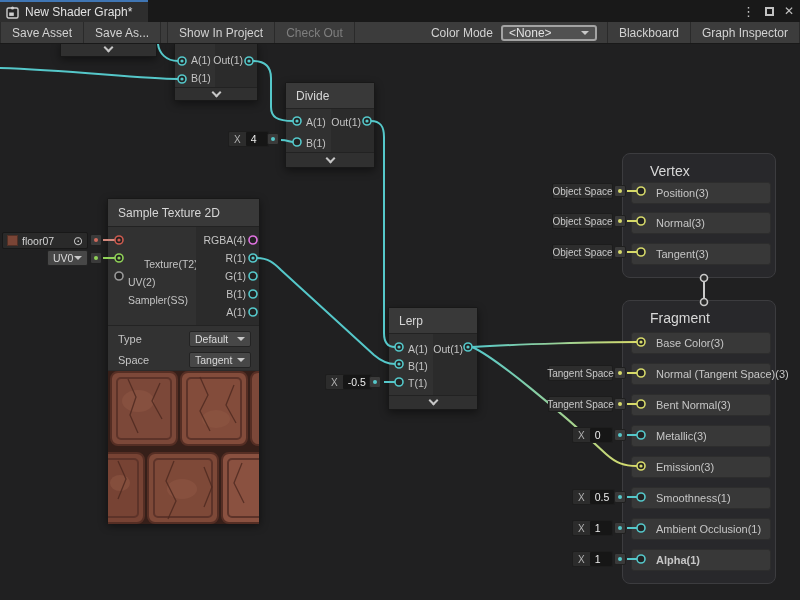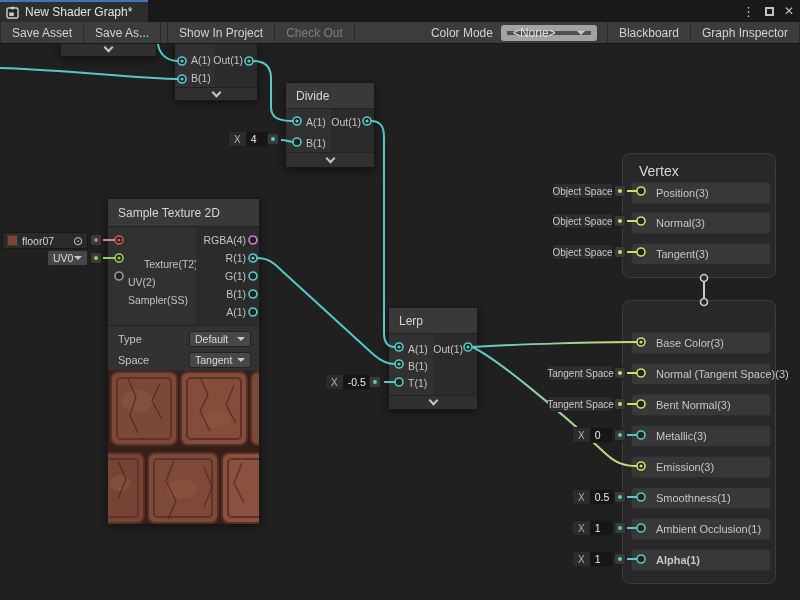--- a/index.html
+++ b/index.html
@@ -21,21 +21,21 @@
   
   .toolbar { position:absolute; left:0; top:22px; width:800px; height:22px; background:#3c3c3c;
              border-bottom:1px solid #191919; display:flex; align-items:stretch; font-size:12px; color:#d2d2d2; }
   .tbtn { display:flex; align-items:center; padding:0 11px; border-right:1px solid #2a2a2a; white-space:nowrap; }
   .tbtn.first { border-left:1px solid #2a2a2a; }
   .tbtn.disabled { color:#7f7f7f; }
   .tgap { width:6px; }
   .tspacer { flex:1; }
   .tlabel { display:flex; align-items:center; padding:0 8px; white-space:nowrap; }
   .tdd { display:flex; align-items:center; justify-content:space-between; width:96px; height:16px;
-         align-self:center; background:#515151; border:6px solid #a3a3a3; border-radius:3px;
+         align-self:center; background:#515151; border:2px solid #a3a3a3; border-radius:3px;
          padding:0 6px; margin-right:10px; color:#e0e0e0; }
   .dd-arr { width:0; height:0; border-left:4px solid transparent; border-right:4px solid transparent;
             border-top:4px solid #c8c8c8; }
 
   
   .canvas { position:absolute; left:0; top:44px; width:800px; height:556px; background:#202021; overflow:hidden; }
   .wires { position:absolute; left:0; top:0; z-index:2; pointer-events:none; }
 
   
   .node { position:absolute; z-index:1; background:#2b2b2b; border:1px solid #181818; border-radius:2px;
@@ -47,21 +47,21 @@
   .col-out { background:#2b2b2b; flex:1; }
   .prow { height:18px; display:flex; align-items:center; font-size:10.5px; color:#c4c4c4; white-space:nowrap; }
   .prow.out { justify-content:flex-end; }
   .chevbar { position:absolute; left:0; right:0; bottom:0; background:#303030; border-top:1px solid #222;
              display:flex; align-items:center; justify-content:center; }
   .chev { width:7px; height:7px; border-right:2px solid #c6c6c6; border-bottom:2px solid #c6c6c6;
           transform:rotate(45deg); margin-top:-4px; }
 
   
   .stack { position:absolute; z-index:1; background:#28282b; border:1px solid #3c3c3f; border-radius:8px; }
-  .stack-title { color:#d8d8d8; font-size:14px; margin:9px 0 0 16px; }
+  .stack-title { color:#d8d8d8; font-size:14px; margin:9px 0 0 27px; }
   .block { position:absolute; left:8px; width:140px; height:22px; background:#383838; border:1px solid #2d2d2d;
            border-radius:3px; display:flex; align-items:center; padding-left:24px; font-size:11px; color:#c6c6c6;
            white-space:nowrap; }
 
   
   .widget { position:absolute; z-index:3; }
   .pill { height:16px; background:#2d2d2d; border:1px solid #1c1c1c; border-radius:2px; color:#c8c8c8;
           font-size:10px; display:flex; align-items:center; justify-content:center; padding:0 4px; white-space:nowrap; }
   .dotbox { width:12px; height:12px; background:#3a3a3a; border:1px solid #1f1f1f; border-radius:2px;
             display:flex; align-items:center; justify-content:center; }
@@ -243,20 +243,21 @@
     </div>
 
     <div class="stack" style="left:622px; top:109px; width:154px; height:125px;">
       <div class="stack-title">Vertex</div>
       <div class="block" style="top:28px;">Position(3)</div>
       <div class="block" style="top:58px;">Normal(3)</div>
       <div class="block" style="top:89px;">Tangent(3)</div>
     </div>
 
     <div class="stack" style="left:622px; top:256px; width:154px; height:284px;">
+      <div class="stack-title">Fragment</div>
       <div class="block" style="top:31px;">Base Color(3)</div>
       <div class="block" style="top:62px;">Normal (Tangent Space)(3)</div>
       <div class="block" style="top:93px;">Bent Normal(3)</div>
       <div class="block" style="top:124px;">Metallic(3)</div>
       <div class="block" style="top:155px;">Emission(3)</div>
       <div class="block" style="top:186px;">Smoothness(1)</div>
       <div class="block" style="top:217px;">Ambient Occlusion(1)</div>
       <div class="block" style="top:248px;font-weight:bold;">Alpha(1)</div>
     </div>
 

